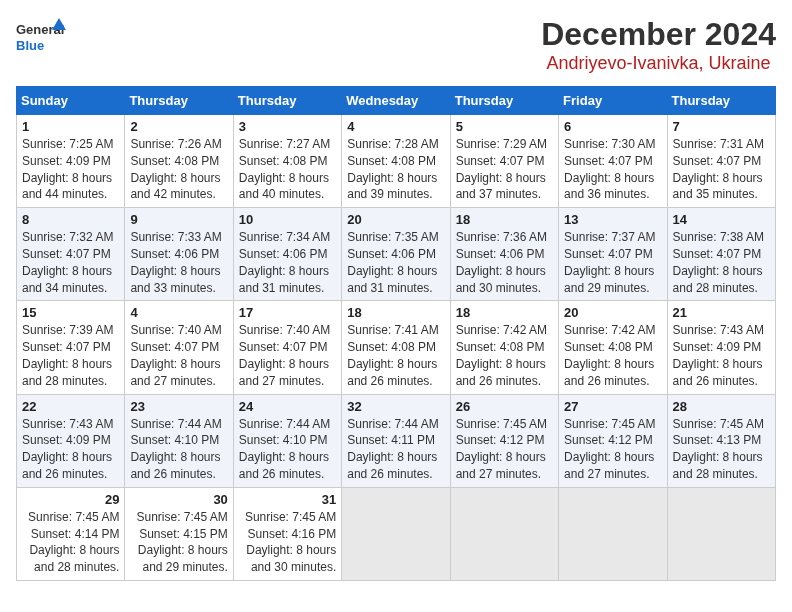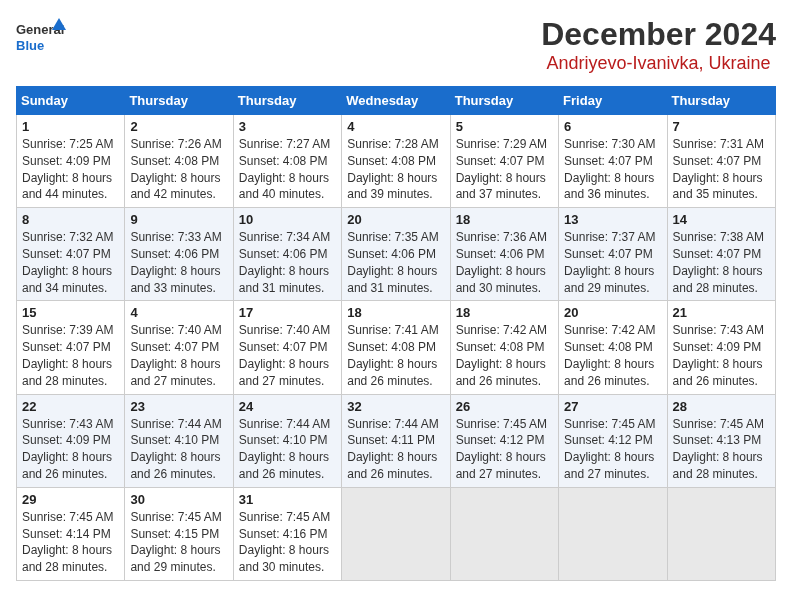--- a/index.html
+++ b/index.html
@@ -69,20 +69,21 @@
     .day-info {
       color: #333;
       font-size: 12px;
       line-height: 1.4;
     }
     .empty-cell {
       background: #e8e8e8 !important;
     }
     .last-row td {
       height: 75px;
+      text-align: right;
     }
   </style>
 </head>
 <body>
 
 <div class="header">
   <div class="logo">
   <svg width="50" height="45" viewBox="0 0 50 45">
     <text x="0" y="18" font-family="Arial" font-size="13" font-weight="bold" fill="#333">General</text>
     <text x="0" y="34" font-family="Arial" font-size="13" font-weight="bold" fill="#1a6dcc">Blue</text>

